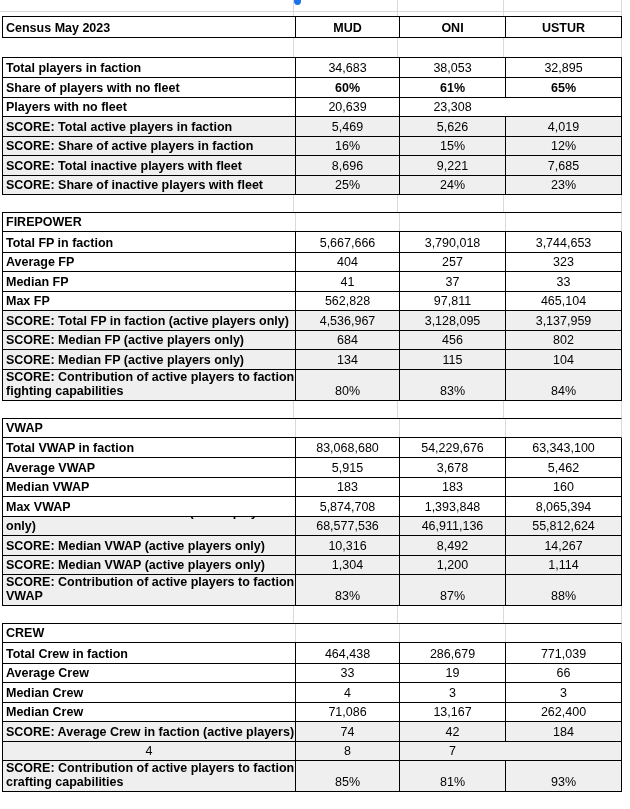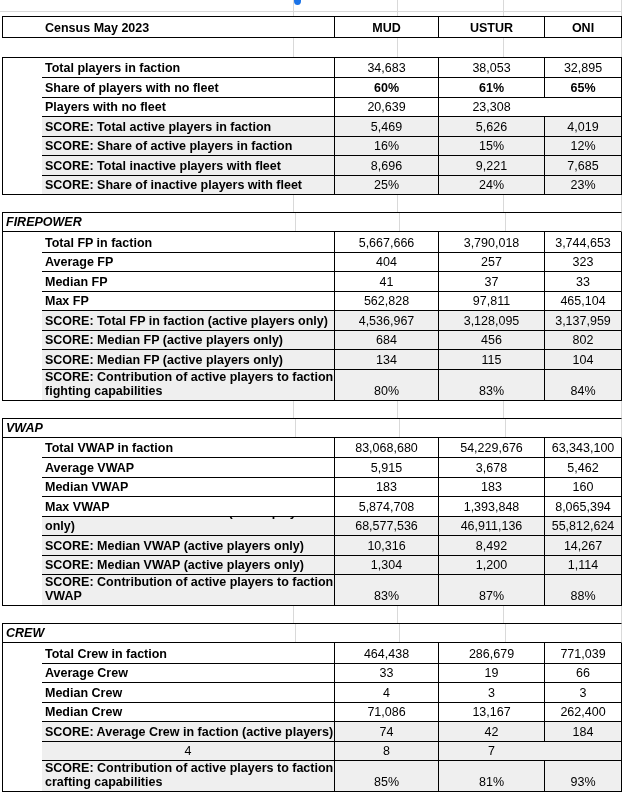--- a/index.html
+++ b/index.html
@@ -10,39 +10,38 @@
   }
   .sheet{position:relative;width:630px;height:809px;}
 
   
   .grid-row,.gap,.strip,.sec{
     display:grid;grid-template-columns:292px 104px 106px 1fr;
   }
   .gap,.strip,.sec,.tbl{margin-left:2px;width:620px;box-sizing:border-box;}
 
   
-  .tbl{border:1.5px solid #000;padding-left:39px;}
+  .tbl{border:1.5px solid #000;}
   .tbl.no-top{border-top:none;}
   .tbl .grid-row + .grid-row{border-top:1.5px solid #000;}
   .row{height:19.5px;box-sizing:border-box;}
   .row.tall{height:31px;}
   .score{background:#efefef;}
 
   .c{display:flex;align-items:flex-end;padding-bottom:2px;box-sizing:border-box;overflow:hidden;}
   .c + .c{border-left:1.5px solid #000;}
   .lc{padding-left:3px;justify-content:flex-start;line-height:14px;text-align:left;font-weight:bold;}
   .vc{justify-content:center;text-align:center;}
   .b{font-weight:bold;}
 
   
   .sec{
     height:20px;
     border-top:1.5px solid #000;border-bottom:1.5px solid #000;border-left:1.5px solid #000;
     border-right:1px solid #d9d9d9;
-    font-style:italic;
   }
   .sec .c + .c{border-left:1px solid #d9d9d9;}
 
   
   .gap .gc{border-right:1px solid #d9d9d9;}
   .strip{position:relative;}
   .strip .gc{border-right:1px solid #d9d9d9;}
   .strip.top .gc:last-child{border-right:none;}
   .strip.top{height:16px;}
   .hline{position:absolute;left:-2px;top:11px;width:622px;height:1px;background:#d9d9d9;}
@@ -64,22 +63,22 @@
     <div class="gc"></div>
     <div class="gc"></div>
     <div class="hline"></div>
   </div>
   <div class="dot" id="fill-handle" style="background: rgb(26, 115, 232);"></div>
 
   <div class="tbl">
     <div class="grid-row row">
       <div class="c lc b">Census May 2023</div>
       <div class="c vc b">MUD</div>
+      <div class="c vc b">ONI</div>
       <div class="c vc b">USTUR</div>
-      <div class="c vc b">ONI</div>
     </div>
   </div>
 
   <div id="sections">
       <div class="gap" style="height: 19px;">
         <div class="gc"></div>
         <div class="gc"></div>
         <div class="gc"></div>
         <div class="gc"></div>
       </div>

